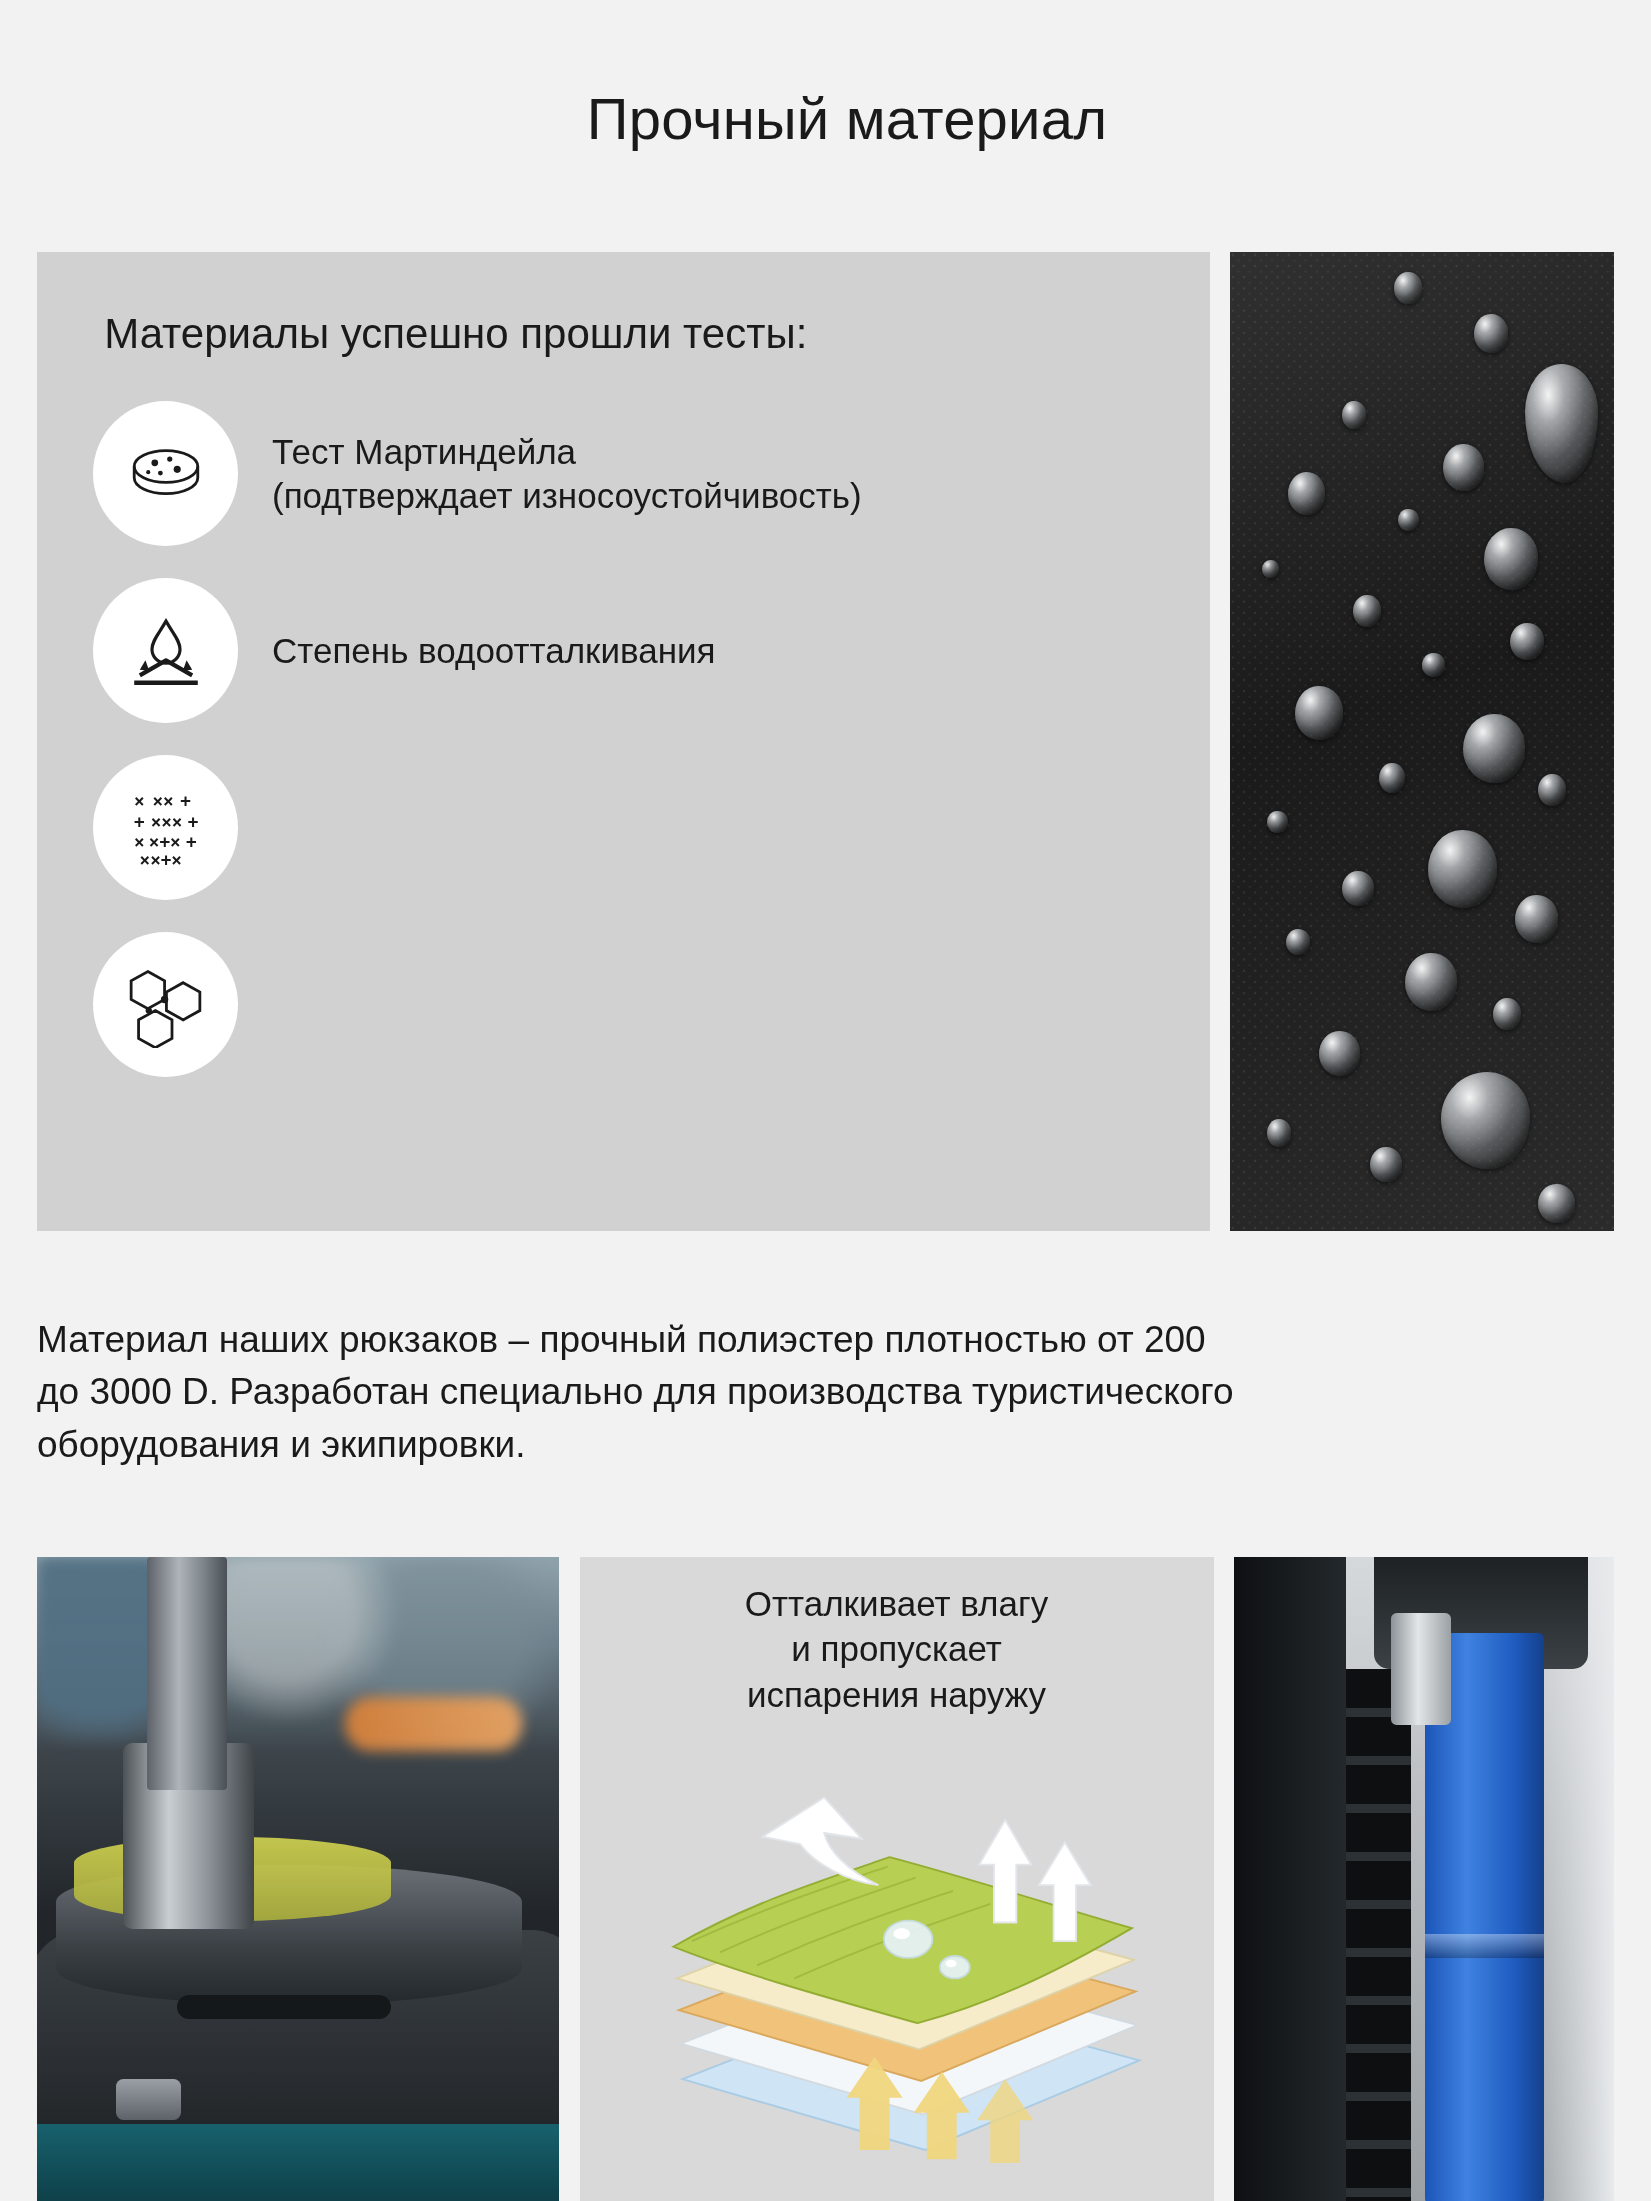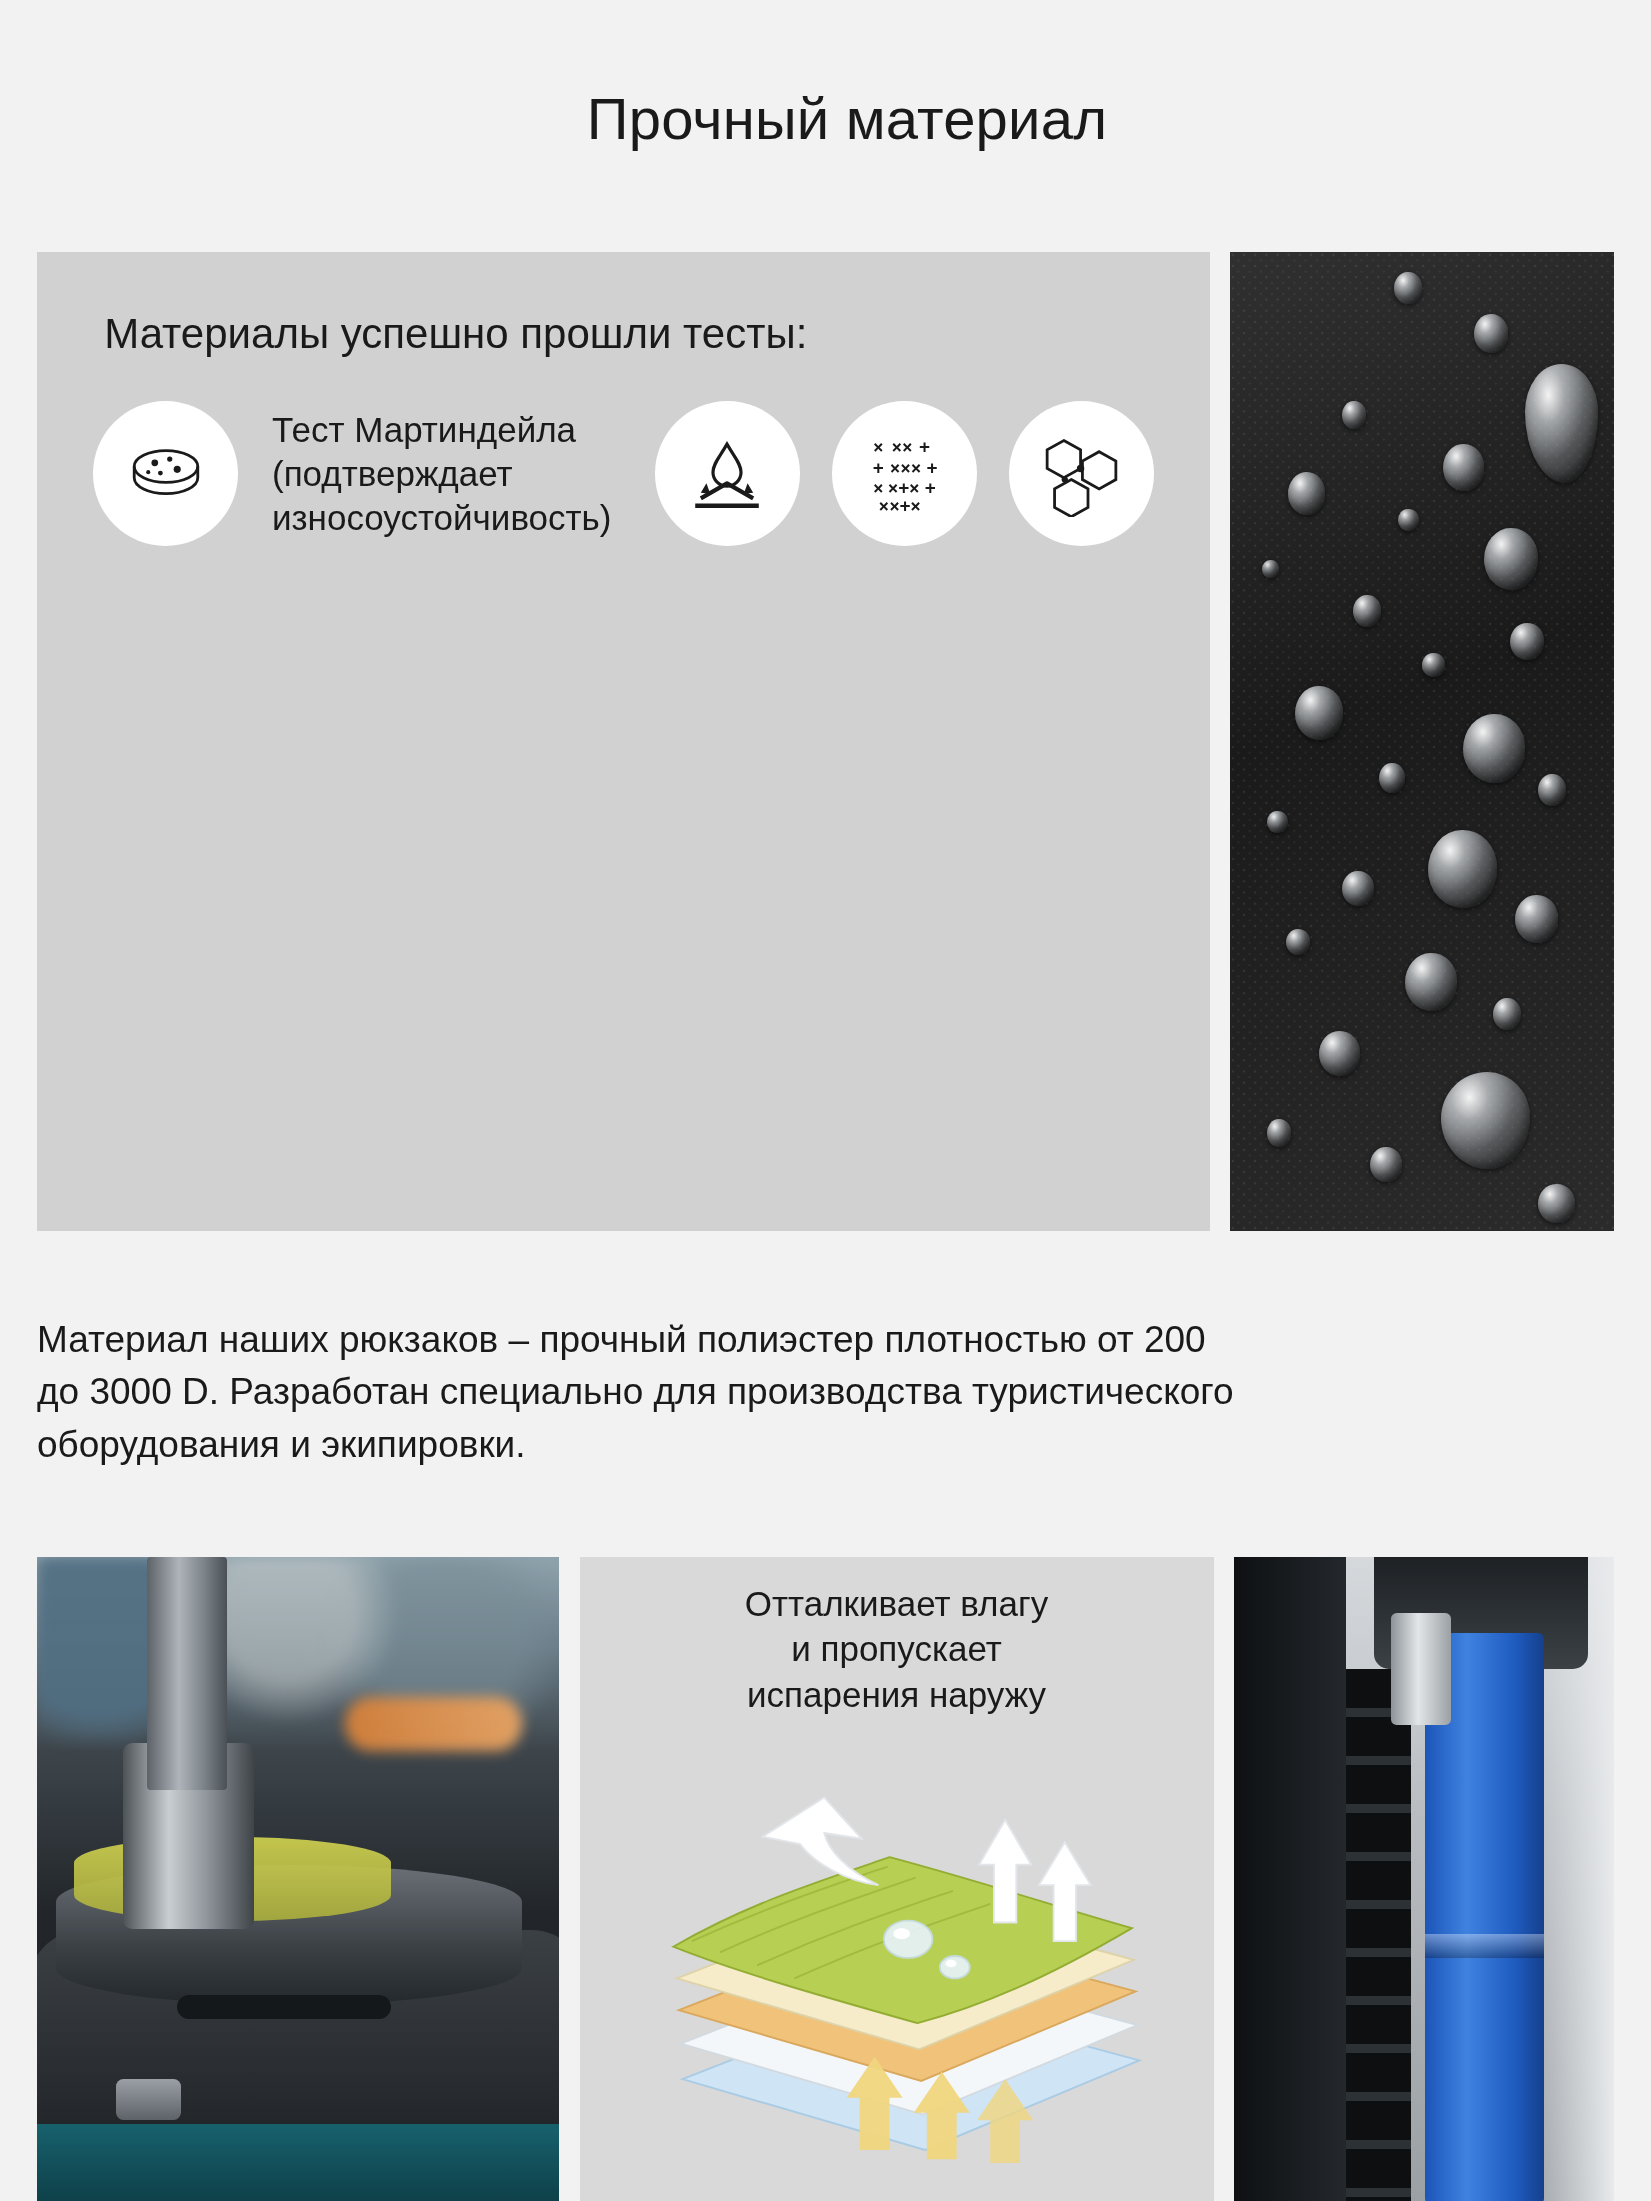--- a/index.html
+++ b/index.html
@@ -57,21 +57,21 @@
   .tests-heading {
     font-size: 42px;
     font-weight: 400;
     color: #1a1a1a;
     margin: 0 0 43px 11.2px;
     line-height: 1.15;
   }
 
   .test-list {
     display: flex;
-    flex-direction: row;
+    flex-direction: column;
     gap: 32px;
     justify-content: flex-end;
   }
 
   .test-item {
     display: flex;
     align-items: center;
     gap: 34px;
   }
 
@@ -272,20 +272,21 @@
         <div class="test-item">
           <div class="icon-circle">
             <svg width="86" height="86" viewBox="0 0 92 92" aria-hidden="true">
               <path d="M46 14 C38 28 31 35 31 44 a15 15 0 0 0 30 0 c0-9-7-16-15-30 z" fill="none" stroke="#1a1a1a" stroke-width="3.4"></path>
               <path d="M18 72 L46 56 L74 72" fill="none" stroke="#1a1a1a" stroke-width="4.5" stroke-linejoin="round"></path>
               <line x1="12" y1="80" x2="80" y2="80" stroke="#1a1a1a" stroke-width="5"></line>
               <path d="M24 56 l-6 10 l10 1 z" fill="#1a1a1a"></path>
               <path d="M68 56 l6 10 l-10 1 z" fill="#1a1a1a"></path>
             </svg>
           </div>
+          <div class="test-label">Степень водоотталкивания</div>
         </div>
 
         <div class="test-item">
           <div class="icon-circle">
             <svg width="89" height="89" viewBox="0 0 96 96" aria-hidden="true">
               <g fill="#1a1a1a" font-family="monospace" font-size="19" font-weight="bold">
                 <text x="14" y="26">×</text>
                   <text x="34" y="26">××</text>
                   <text x="64" y="26">+</text>
                 <text x="14" y="48">+</text>

